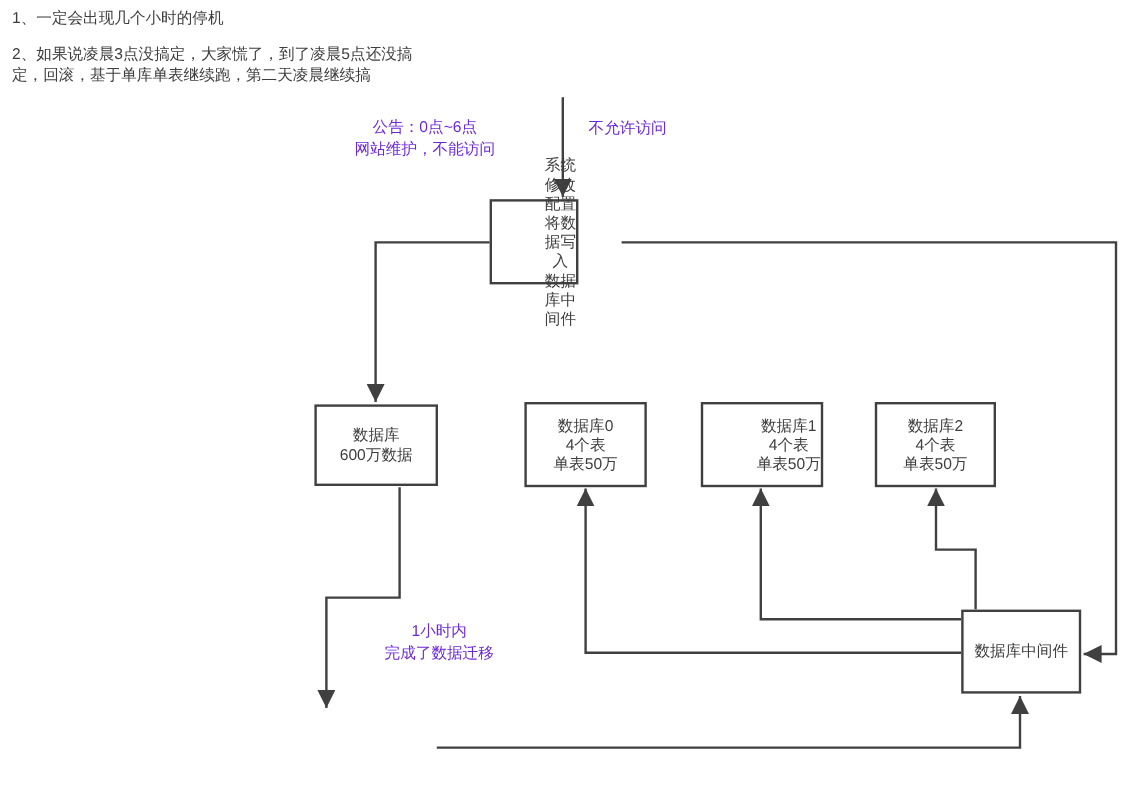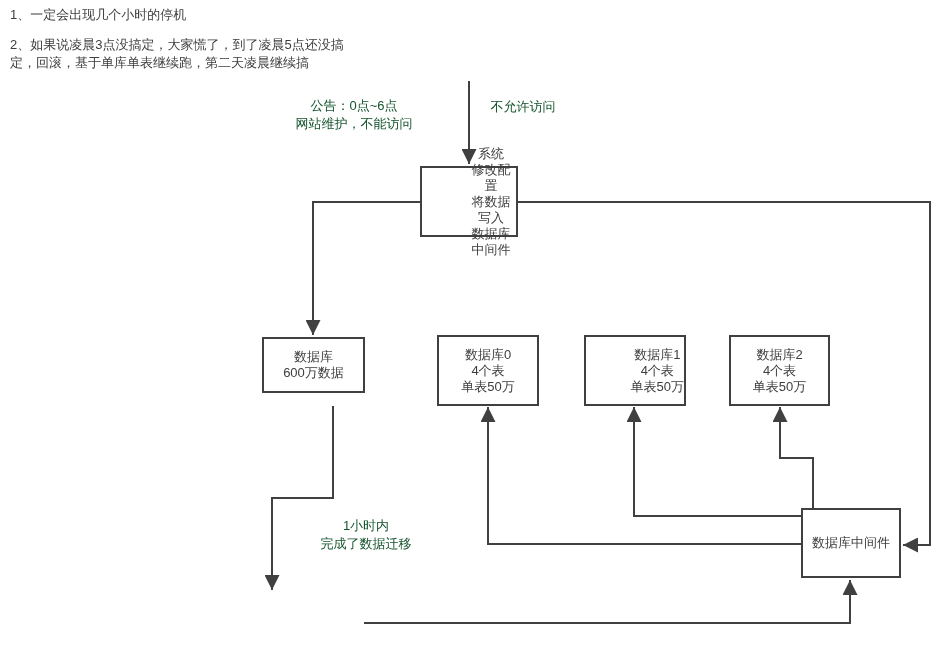--- a/index.html
+++ b/index.html
@@ -38,26 +38,26 @@
     line-height: 18px;
     white-space: pre-line;
     color: #3d3d3d;
   }
   .annot {
     position: absolute;
     font-size: 13px;
     line-height: 18px;
     white-space: pre-line;
     text-align: center;
-    color: #14532d;
+    color: #6d28d9;
   }
   
   #user       { left: 432px; top: 7px;   width: 74px;  height: 73px; }
-  #system     { left: 420px; top: 166px; width: 98px;  height: 71px; padding-left: 44px; }
-  #db-main    { left: 262px; top: 337px; width: 103px; height: 56px; }
+  #system     { left: 408px; top: 166px; width: 74px;  height: 71px; padding-left: 44px; }
+  #db-main    { left: 262px; top: 337px; width: 103px; height: 68px; }
   #db0        { left: 437px; top: 335px; width: 102px; height: 71px; }
   #db1        { left: 584px; top: 335px; width: 102px; height: 71px; justify-content: flex-end; }
   #db2        { left: 729px; top: 335px; width: 101px; height: 71px; }
   #middleware { left: 801px; top: 508px; width: 100px; height: 70px; }
   #worker     { left: 215px; top: 592px; width: 149px; height: 63px; }
   
   #note-1 { left: 10px; top: 6px; }
   #note-2 { left: 10px; top: 36px; }
   #note-3 { left: 10px; top: 81px; }
   #annot-notice    { left: 288px; top: 97px;  width: 132px; }

